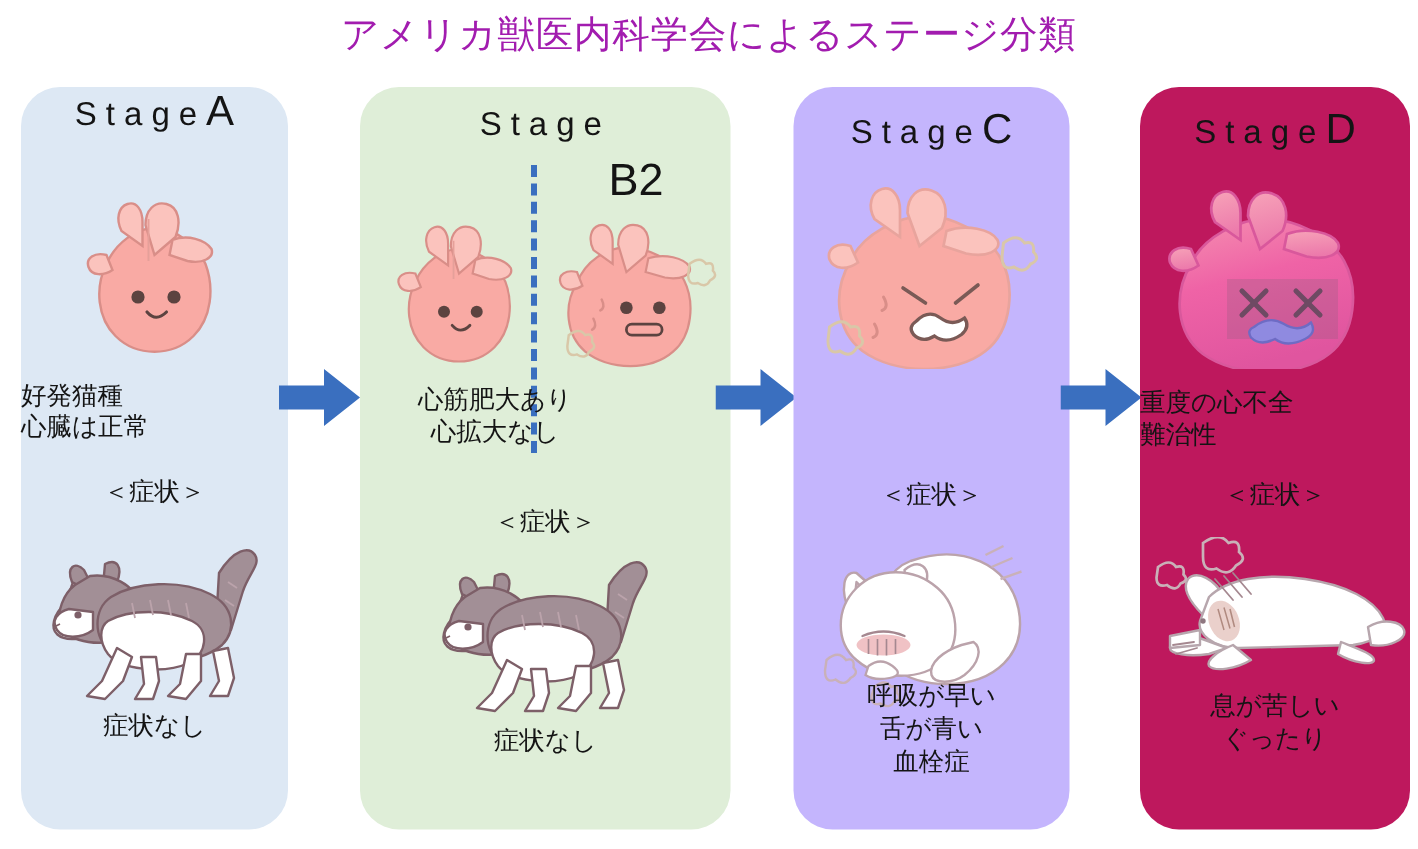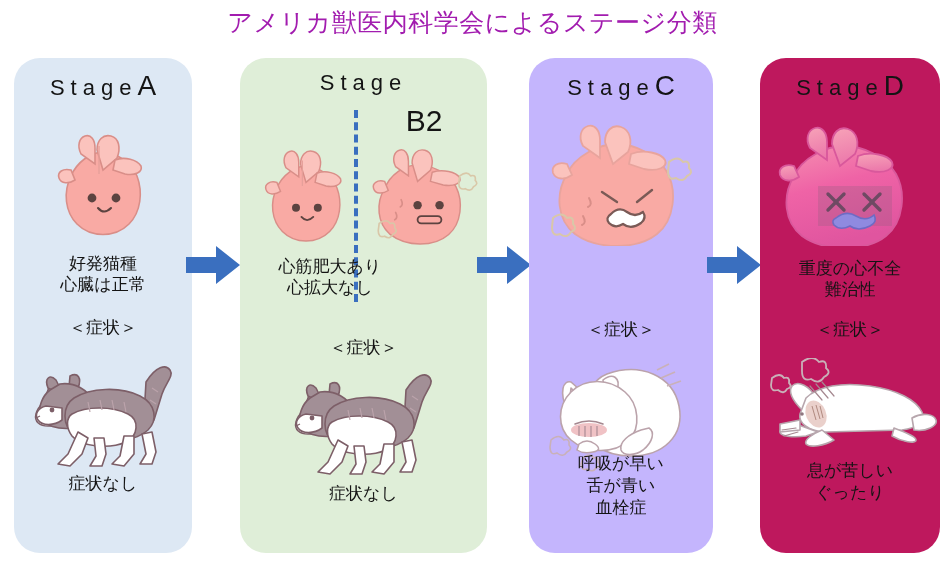--- a/index.html
+++ b/index.html
@@ -34,21 +34,21 @@
     position:absolute;font-size:30px;color:#141414;text-align:center;
     white-space:nowrap;
   }
 
   .divider-dash{
     position:absolute;left:354px;top:110px;width:0;height:192px;
     border-left:4px dashed #3a6fbf;
   }
 
   .desc{
-    position:absolute;left:0;width:100%;text-align:center;
+    position:absolute;left:0;width:100%;text-align:left;
     font-size:17px;line-height:1.26;color:#141414;white-space:pre-line;
   }
   .desc-half{
     position:absolute;text-align:center;
     font-size:17px;line-height:1.26;color:#141414;white-space:pre-line;margin-left:28px;
   }
   .symptom-tag{
     position:absolute;left:0;width:100%;text-align:center;
     font-size:17px;color:#141414;
   }
@@ -65,21 +65,21 @@
 
   
   .illus{position:absolute;}
 </style>
 </head>
 <body>
 
 <div id="chart-title">アメリカ獣医内科学会によるステージ分類</div>
 
 <div class="stage-panel" id="panel-a">
-  <div class="stage-head" style="top:12px;">
+  <div class="stage-head" style="top:0;">
     <span class="stage-word">Stage</span><span class="stage-letter">A</span>
   </div>
 
   <div class="illus" style="left:39px;top:72px;">
     <svg width="100" height="110" viewBox="0 0 100 110">
       <g stroke="#d98e88" stroke-width="1.6" fill="#f9aaa4">
         <path d="M18 46 C10 62 12 82 24 94 C38 108 62 108 76 94 C88 82 90 62 84 46 C78 32 62 22 50 22 C38 22 24 32 18 46 Z"></path>
         <path d="M28 24 C24 16 26 8 32 6 C38 4 42 10 42 18 L42 34 Z" fill="#fbc3bd"></path>
         <path d="M44 20 C44 10 50 4 58 6 C66 8 68 18 64 28 L50 40 Z" fill="#fbc3bd"></path>
         <path d="M62 30 C72 26 84 30 88 36 C90 42 82 46 72 44 L60 40 Z" fill="#fbc3bd"></path>

